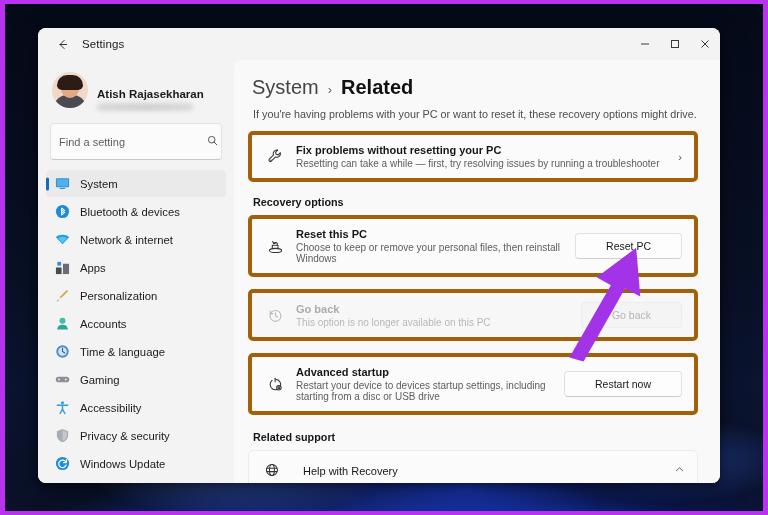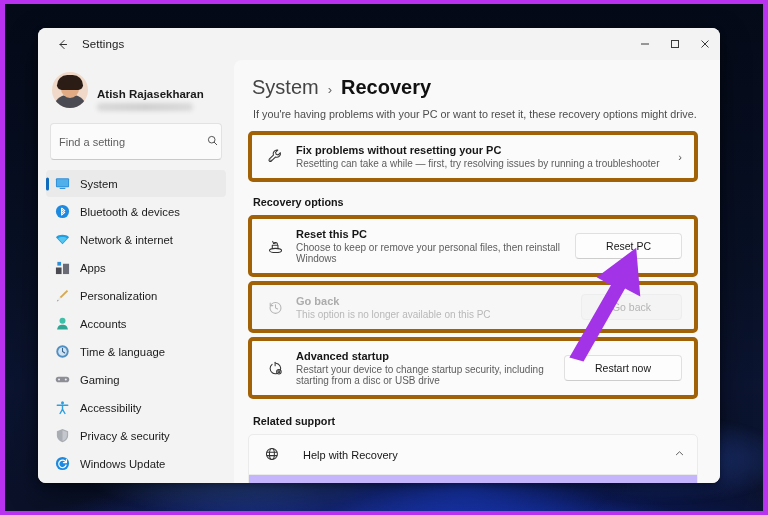--- a/index.html
+++ b/index.html
@@ -155,21 +155,21 @@
   .page-desc { font-size:10.8px; color:#4c4c4c; padding: 9px 0 0 5px; }
 
   .card {
     background:#fbfbfb;
     border:4px solid #a16207;
     border-radius: 5px;
     display:flex; align-items:center;
     padding: 9px 12px;
     min-height: 44px;
   }
-  .card + .card { margin-top: 4px; }
+  .card + .card { margin-top: 12px; }
   .card.disabled { background:#f7f7f7; }
   .card-ico {
     width:22px; flex:0 0 22px; display:flex; align-items:center; justify-content:center;
     color:#333; margin-right:10px;
   }
   .card.disabled .card-ico { color:#b4b4b4; }
   .card-text { flex:1; min-width:0; display:flex; flex-direction:column; gap:2px; }
   .card-title { font-size:11px; color:#161616; font-weight:600; }
   .card-sub { font-size:10px; color:#5d5d5d; }
   .card.disabled .card-title { color:#acacac; }
@@ -399,21 +399,21 @@
             </div>
 
           </div>
         </div>
 
         <div class="main">
 
           <div class="breadcrumb">
             <span class="crumb-parent">System</span>
             <span class="crumb-sep">›</span>
-            <span class="crumb-current">Recovery</span>
+            <span class="crumb-current">Related</span>
           </div>
 
           <div class="page-desc">If you're having problems with your PC or want to reset it, these recovery options might drive.</div>
 
           <div style="height:11px"></div>
 
           <div class="card">
             <span class="card-ico">
               <svg width="17" height="17" viewBox="0 0 18 18" fill="none" stroke="#333" stroke-width="1.1" stroke-linejoin="round">
                 <path d="M11.4 2.2 a4 4 0 0 0-4.6 5.3 L2.4 11.9 a1.5 1.5 0 0 0 2.1 2.1 l4.4-4.4 a4 4 0 0 0 5.3-4.6 l-2.3 2.3 -2.2-.6 -.6-2.2 Z"></path>
@@ -464,21 +464,21 @@
             <span class="card-ico">
               <svg width="17" height="17" viewBox="0 0 18 18" fill="none" stroke="#333" stroke-width="1.1" stroke-linecap="round" stroke-linejoin="round">
                 <path d="M5.4 4.6 a5.6 5.6 0 1 0 4-1.2"></path>
                 <path d="M8.6 2.4 V6"></path>
                 <circle cx="12.6" cy="12.4" r="2.4" fill="#fbfbfb"></circle>
                 <circle cx="12.6" cy="12.4" r="1"></circle>
               </svg>
             </span>
             <div class="card-text">
               <div class="card-title">Advanced startup</div>
-              <div class="card-sub">Restart your device to change startup security, including starting from a disc or USB drive</div>
+              <div class="card-sub">Restart your device to devices startup settings, including starting from a disc or USB drive</div>
             </div>
             <button class="pill-btn">Restart now</button>
           </div>
 
           <div class="section-title support">Related support</div>
 
           <div class="support-group">
             <div class="support-head">
               <span class="card-ico">
                 <svg width="17" height="17" viewBox="0 0 18 18" fill="none" stroke="#333" stroke-width="1.1">

